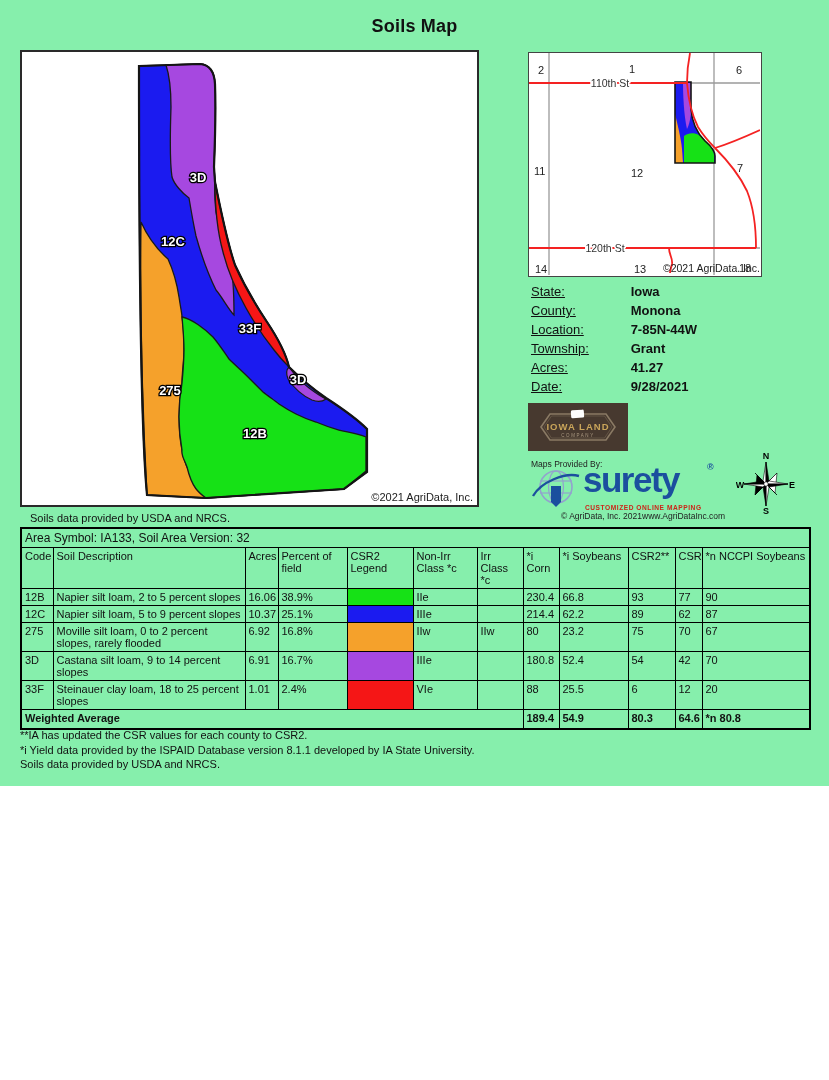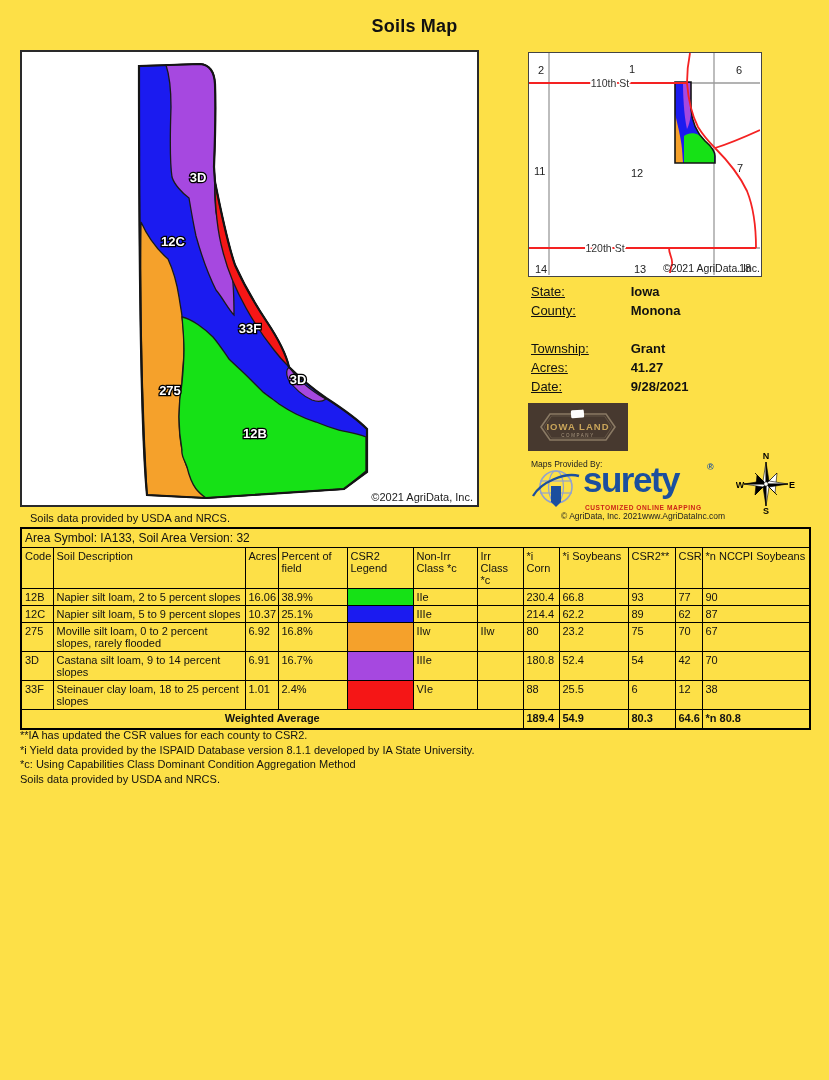--- a/index.html
+++ b/index.html
@@ -1,18 +1,18 @@
 <!DOCTYPE html>
 <html><head>
 <meta charset="utf-8">
 <style>
   * { margin:0; padding:0; box-sizing:border-box; }
   html,body { background:#fff; }
   .page {
-    position:relative; width:829px; height:1080px; background:#fde047;
+    position:relative; width:829px; height:786px; background:#86efac;
     font-family:"Liberation Sans", sans-serif; color:#111; overflow:hidden;
   }
   .abs { position:absolute; }
   .page-title { top:16px; left:0; width:829px; text-align:center;
     font-size:18px; font-weight:bold; letter-spacing:.2px; }
 
   .map-box { left:20px; top:50px; width:459px; height:457px;
     border:2px solid #2a2a2a; background:#fff; }
   .loc-box { left:528px; top:52px; width:234px; height:225px;
     border:1.5px solid #444; background:#fff; }
@@ -52,21 +52,21 @@
   .soil-table th, .soil-table td { border:1px solid #000; padding:2px 3px;
     vertical-align:top; font-weight:normal; text-align:left; overflow:hidden; }
   .soil-table { border:2px solid #000; }
   .soil-table .num { text-align:left; }
   .soil-table .legend-cell { padding:0; }
   .soil-table .area-row td { font-size:12px; height:17px; }
   .soil-table .hdr th { height:30px; }
   .soil-table .r1 td { height:17px; }
   .soil-table .r2 td { height:28px; }
   .soil-table .wavg td { font-weight:bold; height:19px; }
-  .soil-table .wavg .wlabel { text-align:center; border-right:1px solid #000;margin-top:18px; }
+  .soil-table .wavg .wlabel { text-align:left; border-right:1px solid #000;margin-top:18px; }
 
   .footnotes { left:20px; top:728px; width:780px; font-size:11px; line-height:14.6px; }
 </style>
 </head>
 <body>
 
 <div class="page">
 
   <div class="abs page-title">Soils Map</div>
 
@@ -161,20 +161,24 @@
     </svg>
   </div>
 
   <div class="abs info-row" style="top:284px">
     <span class="lbl">State:</span>
     <span class="val">Iowa</span>
   </div>
   <div class="abs info-row" style="top:303px">
     <span class="lbl">County:</span>
     <span class="val">Monona</span>
+  </div>
+  <div class="abs info-row" style="top:322px">
+    <span class="lbl">Location:</span>
+    <span class="val">7-85N-44W</span>
   </div>
   <div class="abs info-row" style="top:341px">
     <span class="lbl">Township:</span>
     <span class="val">Grant</span>
   </div>
   <div class="abs info-row" style="top:360px">
     <span class="lbl">Acres:</span>
     <span class="val">41.27</span>
   </div>
   <div class="abs info-row" style="top:379px">
@@ -330,33 +334,32 @@
       <td>Steinauer clay loam, 18 to 25 percent slopes</td>
       <td class="num">1.01</td>
       <td class="num">2.4%</td>
       <td class="legend-cell" style="background: rgb(245, 22, 22);"></td>
       <td class="num">VIe</td>
       <td class="num"></td>
       <td class="num">88</td>
       <td class="num">25.5</td>
       <td class="num">6</td>
       <td class="num">12</td>
-      <td class="num">38</td>
+      <td class="num">20</td>
     </tr>
     <tr class="wavg">
       <td colspan="7" class="wlabel">Weighted Average</td>
       <td class="num">189.4</td>
       <td class="num">54.9</td>
       <td class="num">80.3</td>
       <td class="num">64.6</td>
       <td class="num">*n 80.8</td>
     </tr>
   </tbody>
     </table>
 
   <div class="abs footnotes">
     <div>**IA has updated the CSR values for each county to CSR2.</div>
     <div>*i Yield data provided by the ISPAID Database version 8.1.1 developed by IA State University.</div>
-    <div>*c: Using Capabilities Class Dominant Condition Aggregation Method</div>
     <div>Soils data provided by USDA and NRCS.</div>
   </div>
 
 </div>
 
 </body></html>

